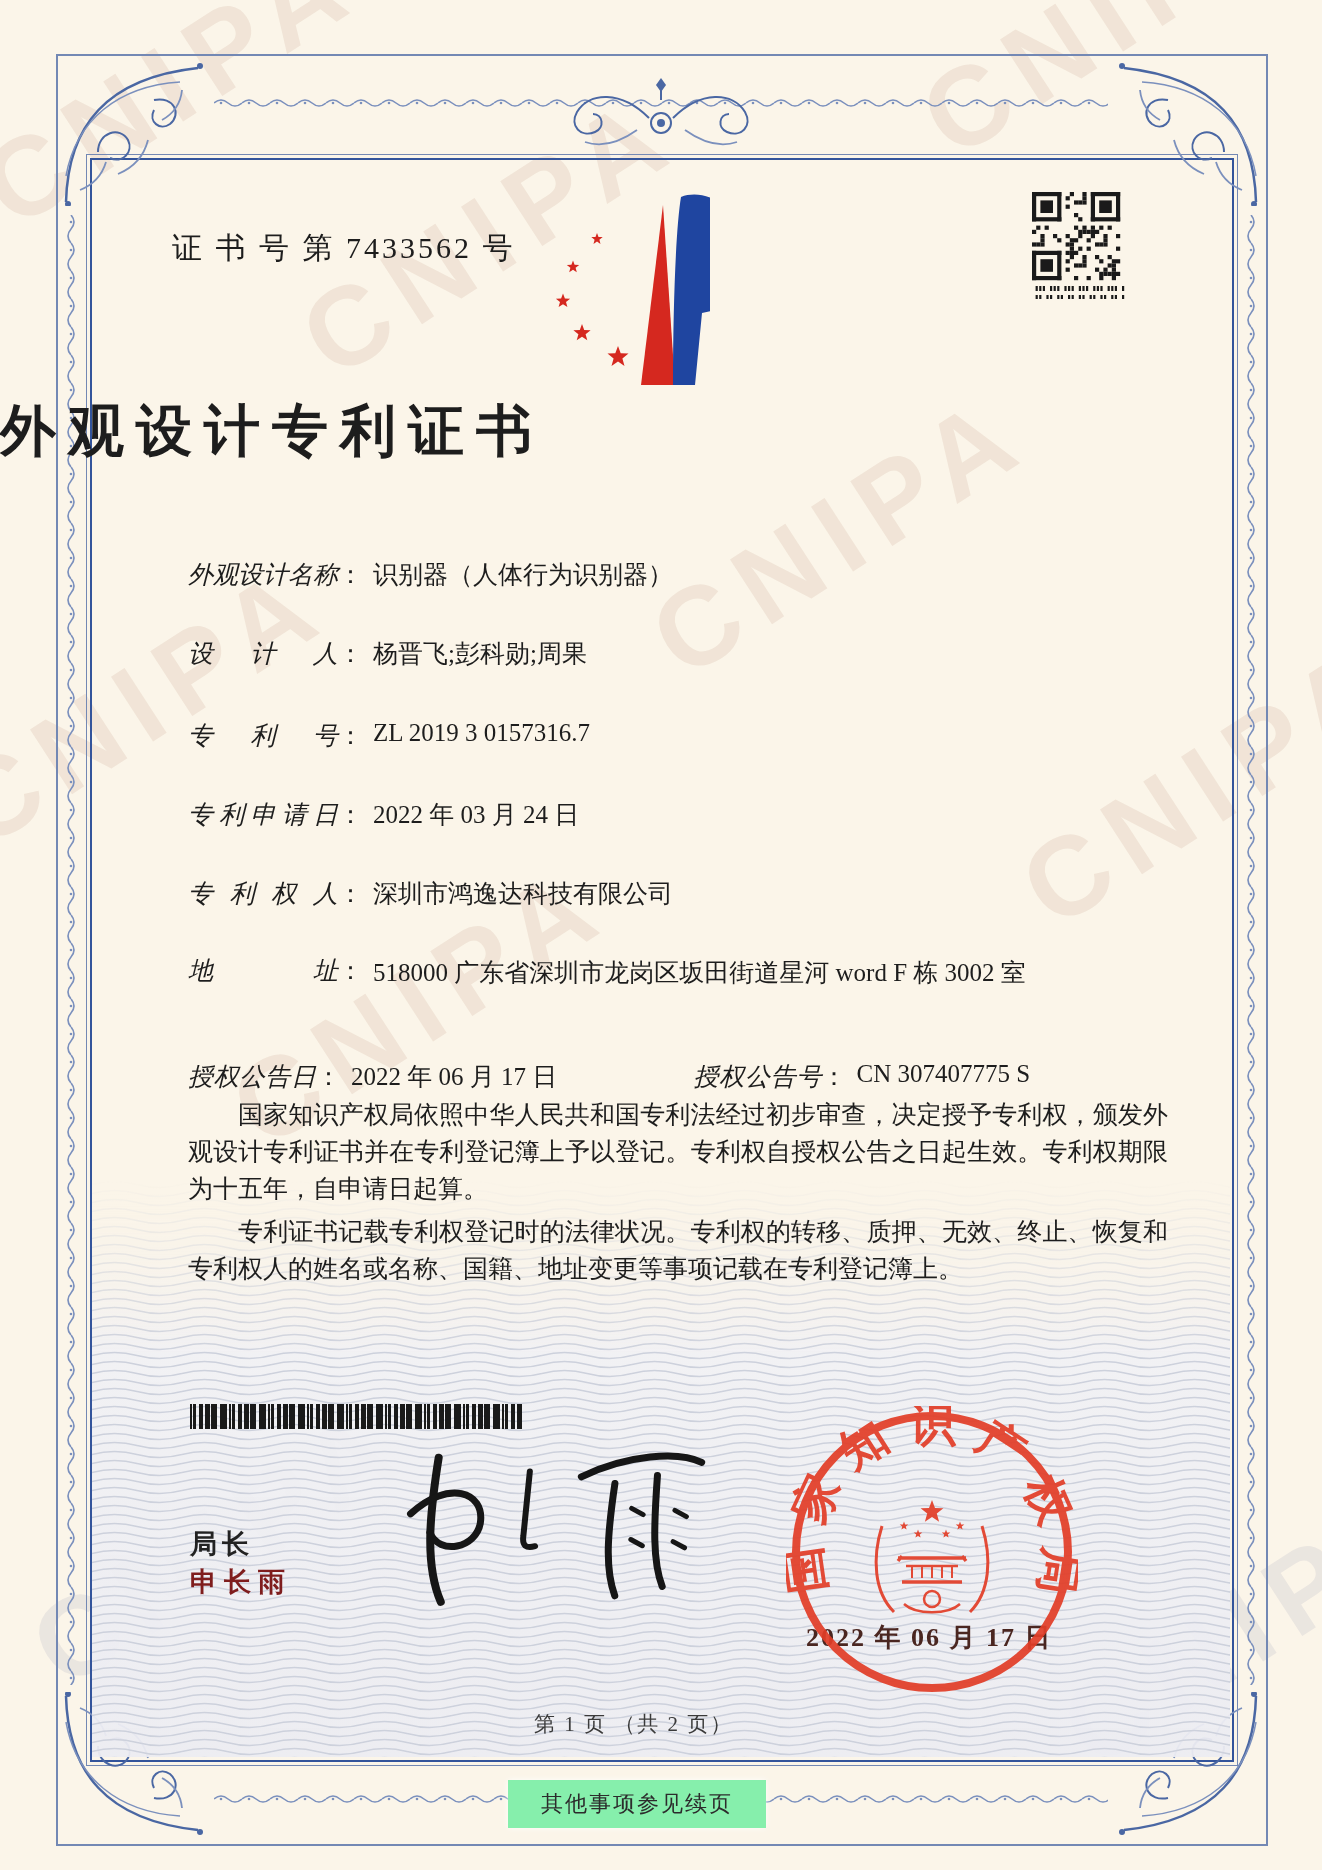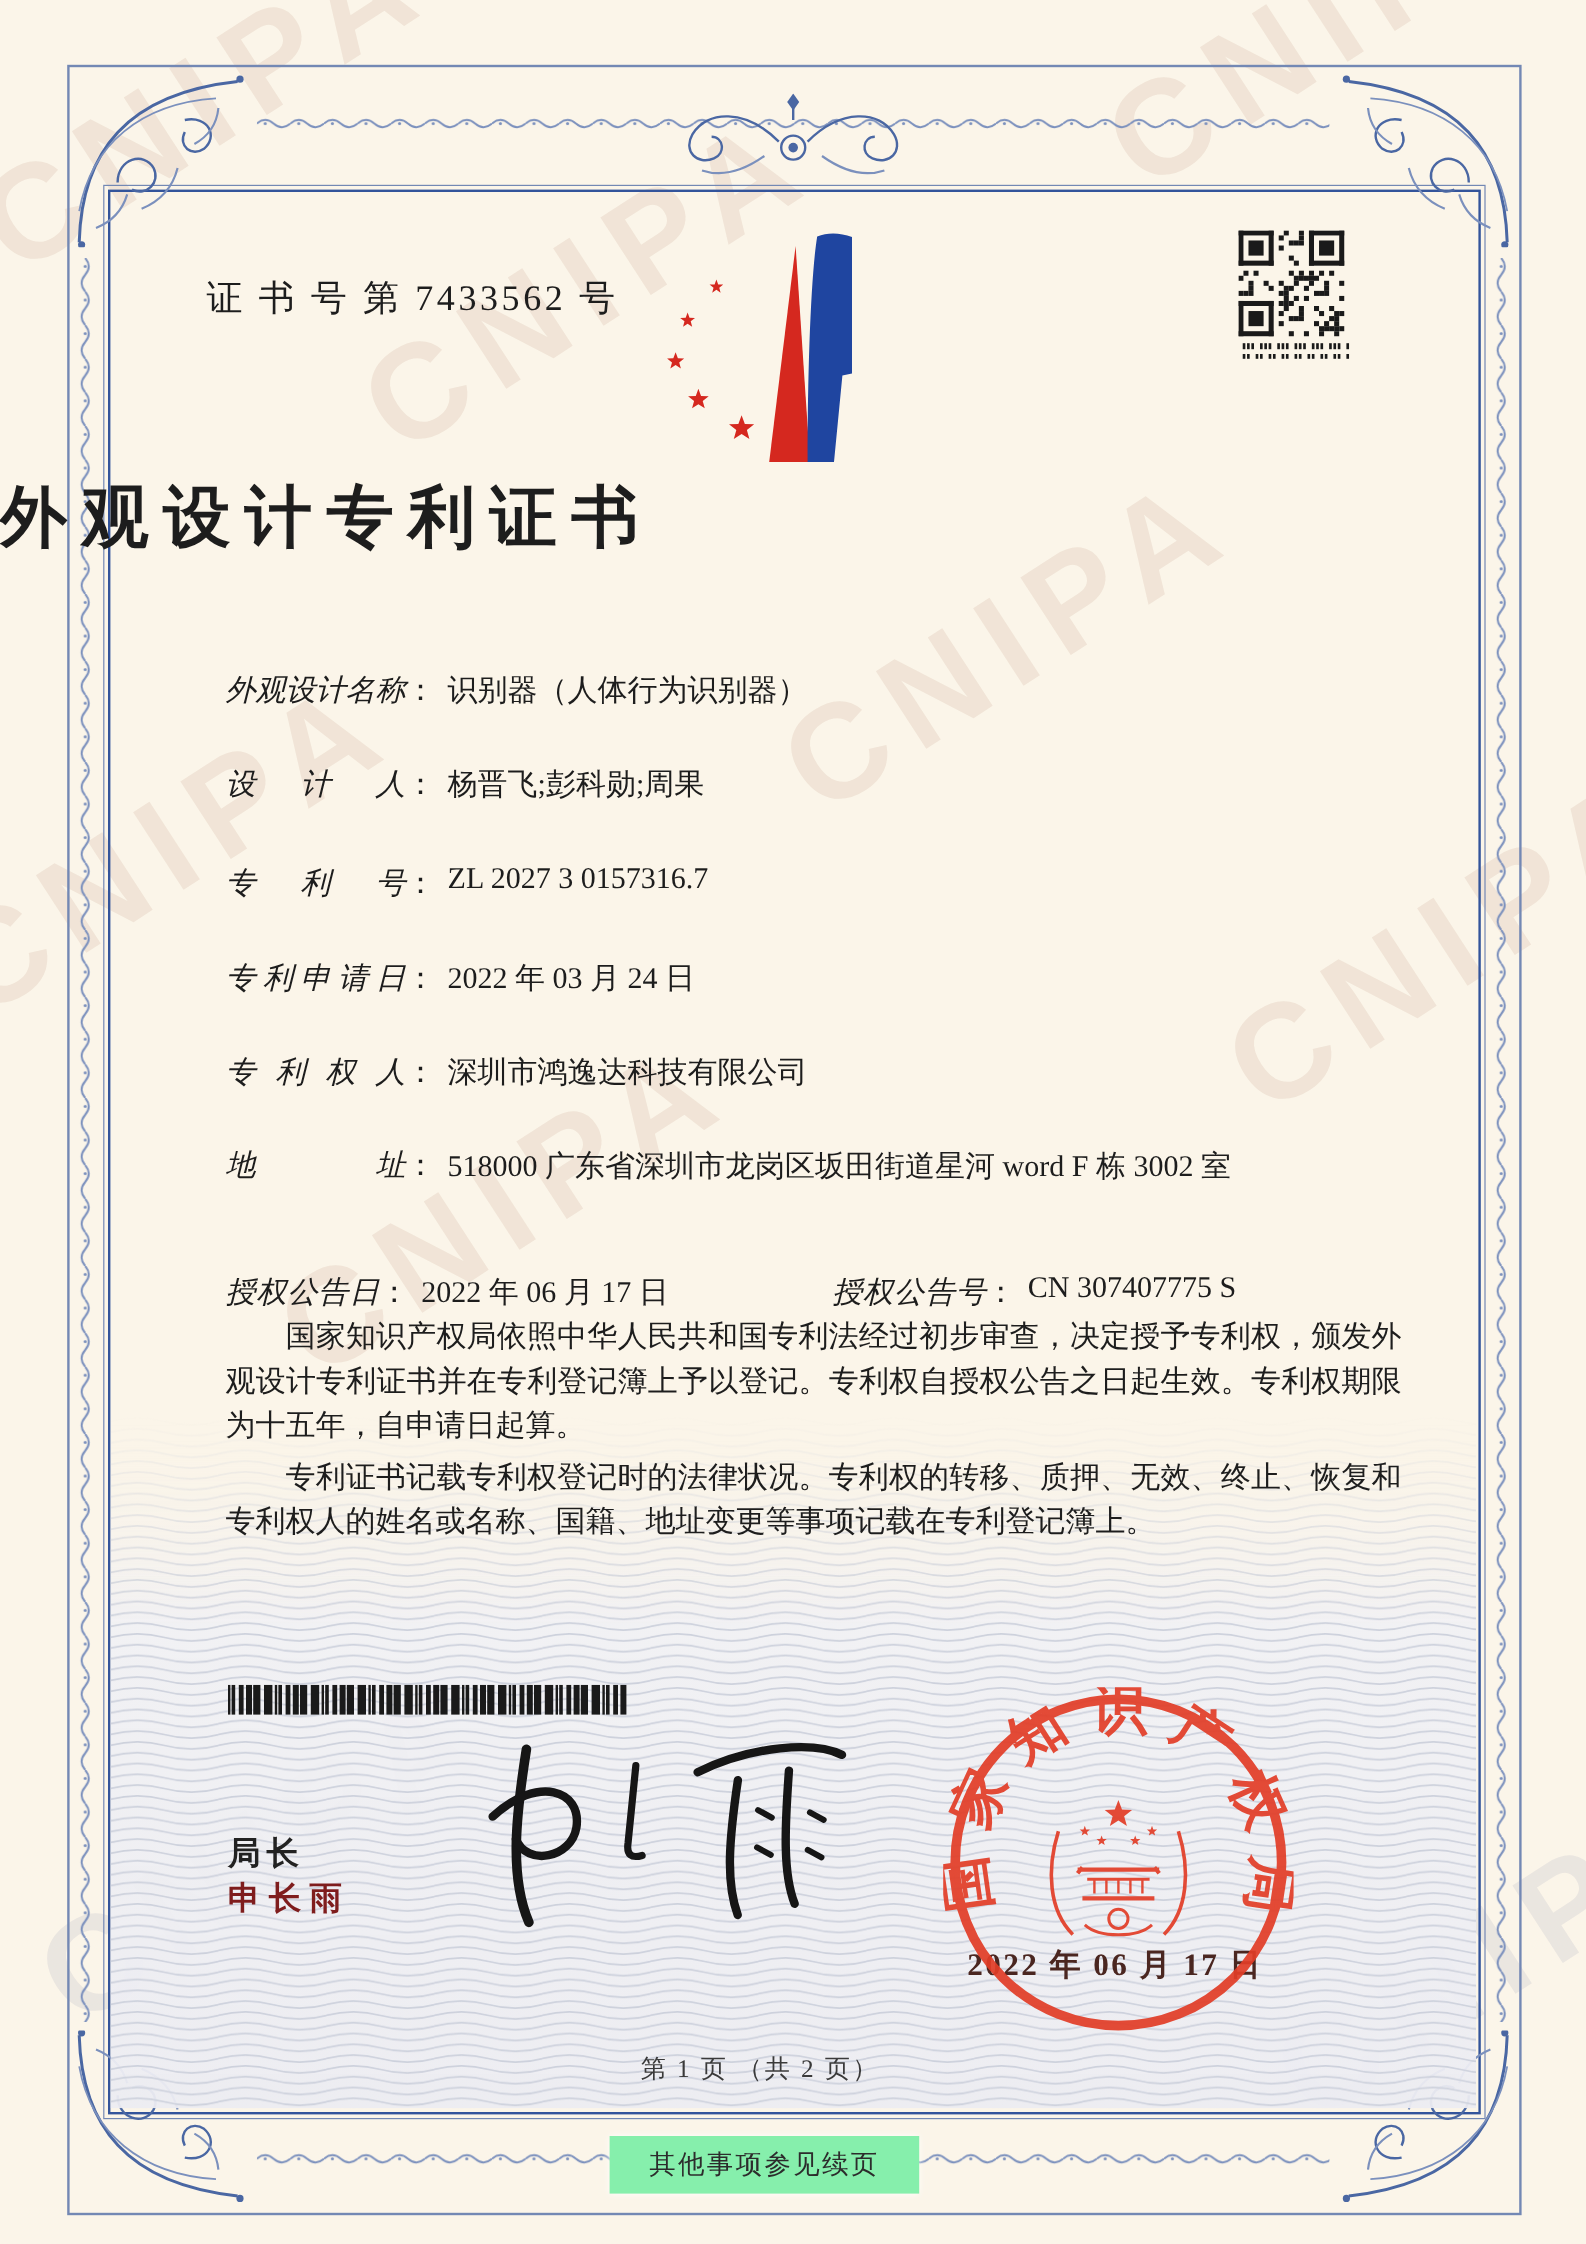--- a/index.html
+++ b/index.html
@@ -278,21 +278,21 @@
 
 <div class="abs title">外观设计专利证书</div>
 
 <div class="abs frow" style="top:558px">
   <span class="flab">外观设计名称</span><span>：</span><span class="fval">识别器（人体行为识别器）</span>
 </div>
 <div class="abs frow" style="top:637px">
   <span class="flab">设计人</span><span>：</span><span class="fval">杨晋飞;彭科勋;周果</span>
 </div>
 <div class="abs frow" style="top:719px">
-  <span class="flab">专利号</span><span>：</span><span class="fval">ZL 2027 3 0157316.7</span>
+  <span class="flab">专利号</span><span>：</span><span class="fval">ZL 2019 3 0157316.7</span>
 </div>
 <div class="abs frow" style="top:798px">
   <span class="flab">专利申请日</span><span>：</span><span class="fval">2022 年 03 月 24 日</span>
 </div>
 <div class="abs frow" style="top:877px">
   <span class="flab">专利权人</span><span>：</span><span class="fval">深圳市鸿逸达科技有限公司</span>
 </div>
 <div class="abs frow" style="top:954px">
   <span class="flab">地址</span><span>：</span><span class="fval addr">518000 广东省深圳市龙岗区坂田街道星河 word F 栋 3002 室</span>
 </div>

